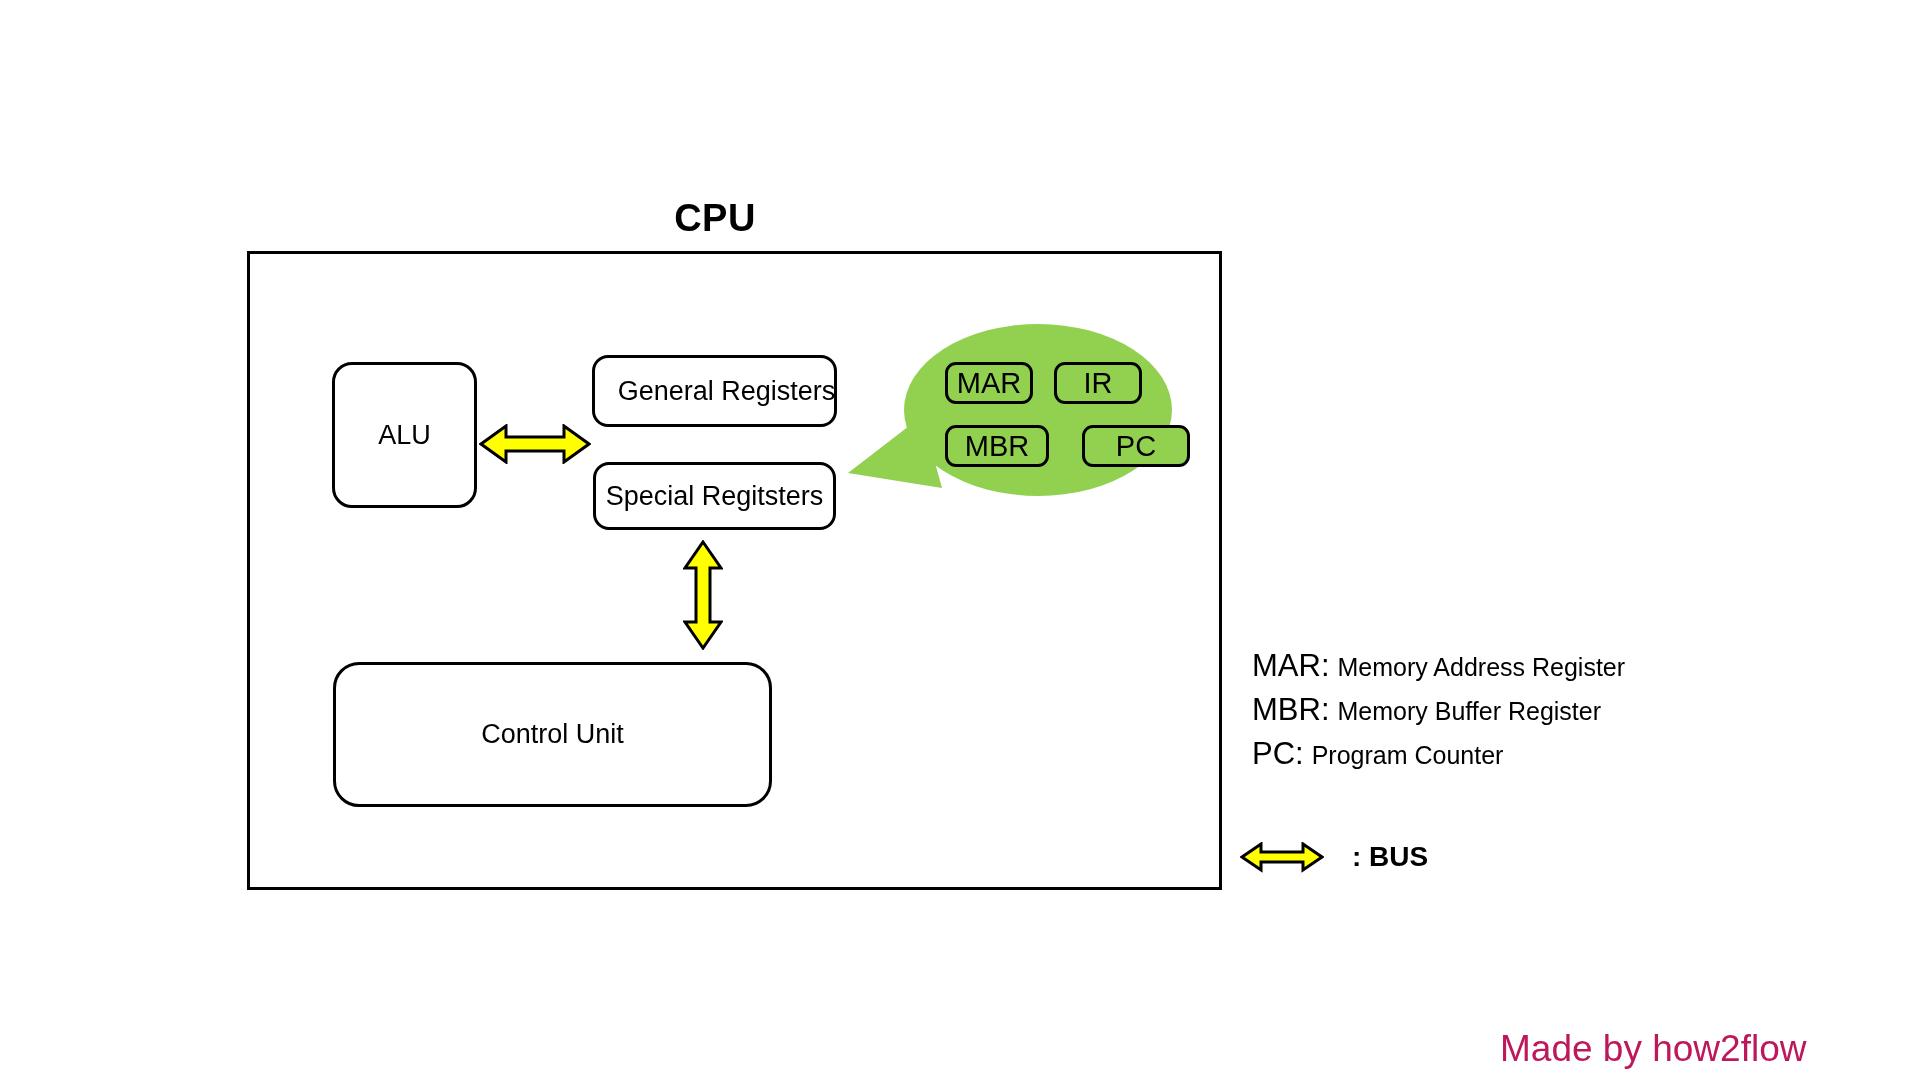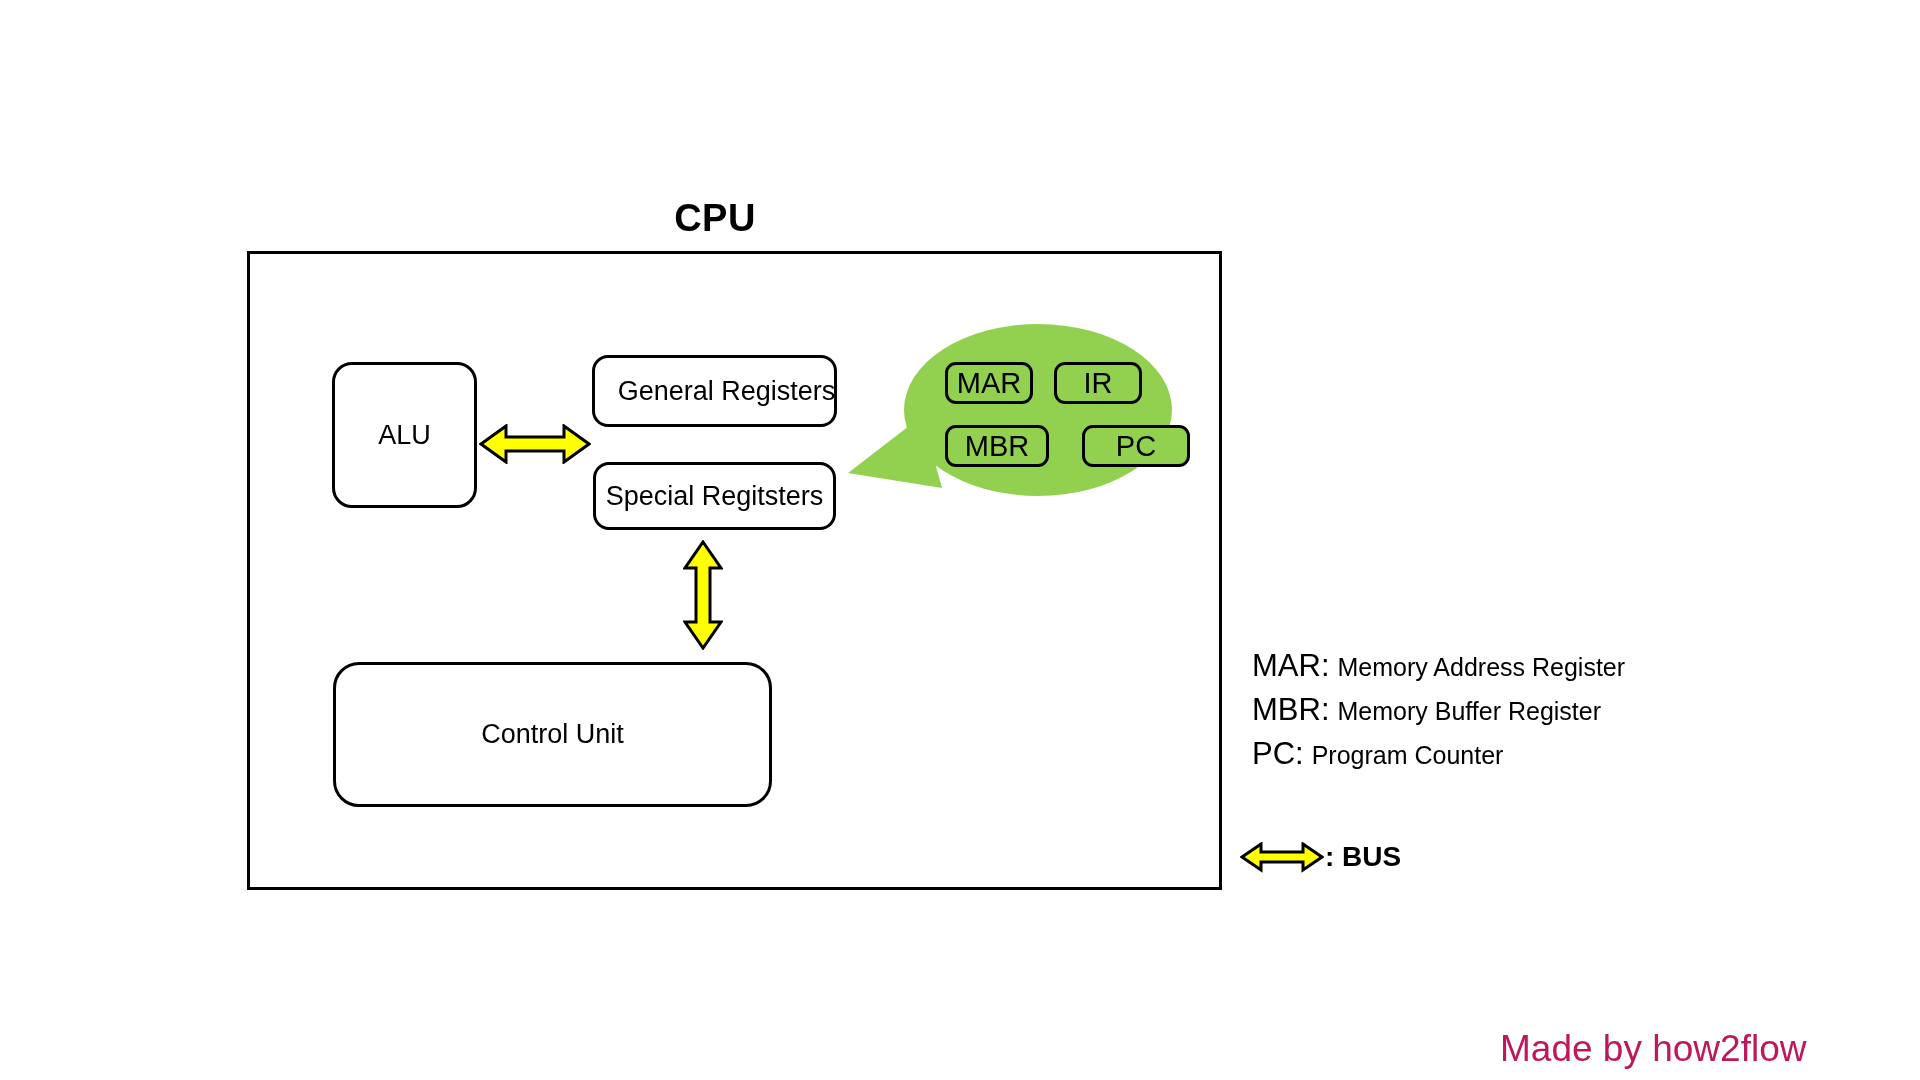--- a/index.html
+++ b/index.html
@@ -43,21 +43,21 @@
   .chip-ir {left:1054px;top:362px;width:88px;height:42px;}
   .chip-mbr{left:945px;top:425px;width:104px;height:42px;}
   .chip-pc {left:1082px;top:425px;width:108px;height:42px;}
 
   .legend{left:1252px;top:644px;}
   .legend-row{height:44px;line-height:44px;white-space:nowrap;}
   .legend-abbr{font-size:31px;}
   .legend-desc{font-size:25px;margin-left:8px;}
 
   .bus-row{left:1240px;top:841px;display:flex;align-items:center;}
-  .bus-label{font-size:28px;font-weight:bold;margin-left:1px;white-space:nowrap;}
+  .bus-label{font-size:28px;font-weight:bold;margin-left:28px;white-space:nowrap;}
 
   .credit{
     left:1500px;top:1028px;width:400px;
     font-size:37px;color:#be185d;white-space:nowrap;
   }
 </style>
 </head>
 <body>
 
 <div class="stage">

